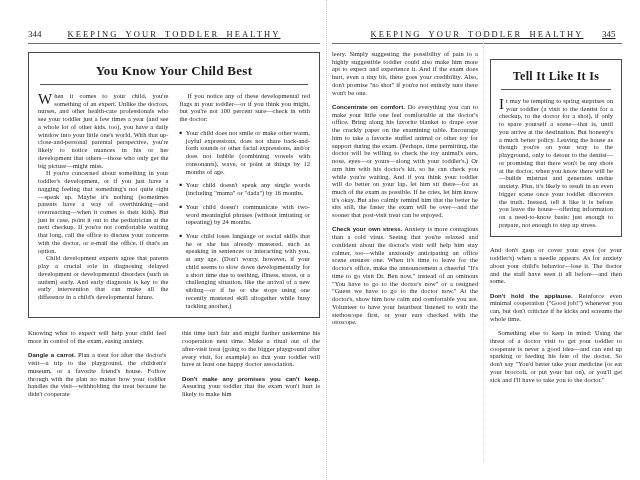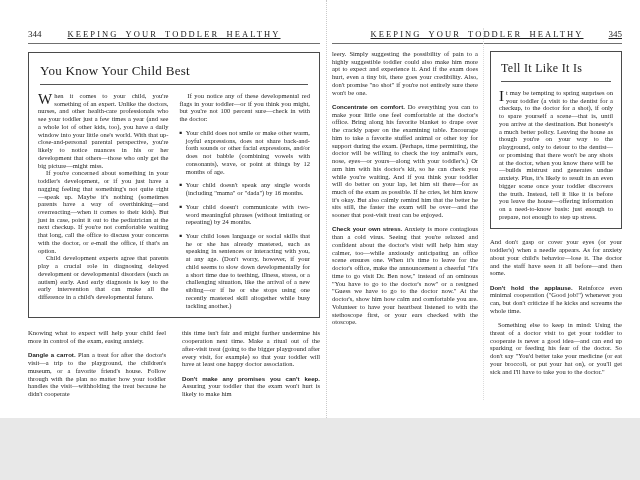--- a/index.html
+++ b/index.html
@@ -1,41 +1,41 @@
 <!DOCTYPE html>
 <html><head>
 <meta charset="utf-8">
 <style>
   html,body { margin:0; padding:0; background:#e8e8e8; }
   .spread {
-    position:relative; width:640px; height:418px; background:#ffffff;
+    position:relative; width:640px; height:480px; background:#ffffff;
     font-family:"Liberation Serif", serif; color:#1c1c1c; overflow:hidden;
   }
   .page { position:absolute; top:0; height:480px; overflow:hidden; }
   .page-left  { left:28px;  width:292px; }
   .page-right { left:332px; width:290px; }
 
   .running-head {
     display:flex; align-items:baseline; justify-content:space-between;
     margin-top:29px; padding-bottom:4px; border-bottom:1px solid #6f6f6f;
   }
   .rh-title {
     flex:1; text-align:center; font-size:8.5px; letter-spacing:2.1px;
     word-spacing:3px; white-space:nowrap; overflow:hidden;text-decoration:underline;
   }
   .rh-num { width:20px; font-size:9px; }
-  .rh-num.right { text-align:right;text-decoration:underline; }
+  .rh-num.right { text-align:left;text-decoration:underline; }
   .rh-spacer { width:20px; }
 
   .ybox {
     border:1px solid #4a4a4a; margin-top:8px; padding:7px 9px 8px 9px;
     background:#fff;
   }
   .box-title {
-    font-weight:normal; font-size:13px; letter-spacing:.3px;
+    text-align:center; font-weight:bold; font-size:13px; letter-spacing:.3px;
     padding:3px 0 5px 0; border-bottom:1px solid #555; margin:0 2px 7px 2px;
   }
   .box-title.small { font-size:12px; }
 
   .cols { display:flex; gap:11px; }
   .col { flex:1; min-width:0; }
 
   p {
     margin:0; font-size:6.5px; line-height:1.19; text-align:justify;
     word-spacing:.2px;
@@ -49,21 +49,21 @@
     float:left; font-size:15px; line-height:12px; padding:1px 2px 0 0;
   }
   .bullet { display:flex; gap:3.5px; margin-top:6px; }
   .bullet .marker { font-size:4.5px; line-height:8px; flex:0 0 auto; }
   .bullet p { flex:1; min-width:0; }
 
   .belowbox { display:flex; gap:16px; margin-top:11px; }
   .rp-body { display:flex; gap:12px; margin-top:6px; }
   .rp-left { flex:0 0 146px; min-width:0; }
   .rp-right { flex:1; min-width:0; }
-  .rp-right .ybox { margin-top:1px; padding:6px 8px 8px 8px; }
+  .rp-right .ybox { margin-top:9px; padding:6px 8px 8px 8px; }
   .rp-after { margin-top:9px; }
 
   .fold-line {
     position:absolute; top:0; bottom:0; left:326px; width:0;
     border-left:1px dotted #c9c9c9;
   }
   .gutter-line {
     position:absolute; top:28px; bottom:18px; left:483px; width:0;
     border-left:1px dotted #dcdcdc;
   }

